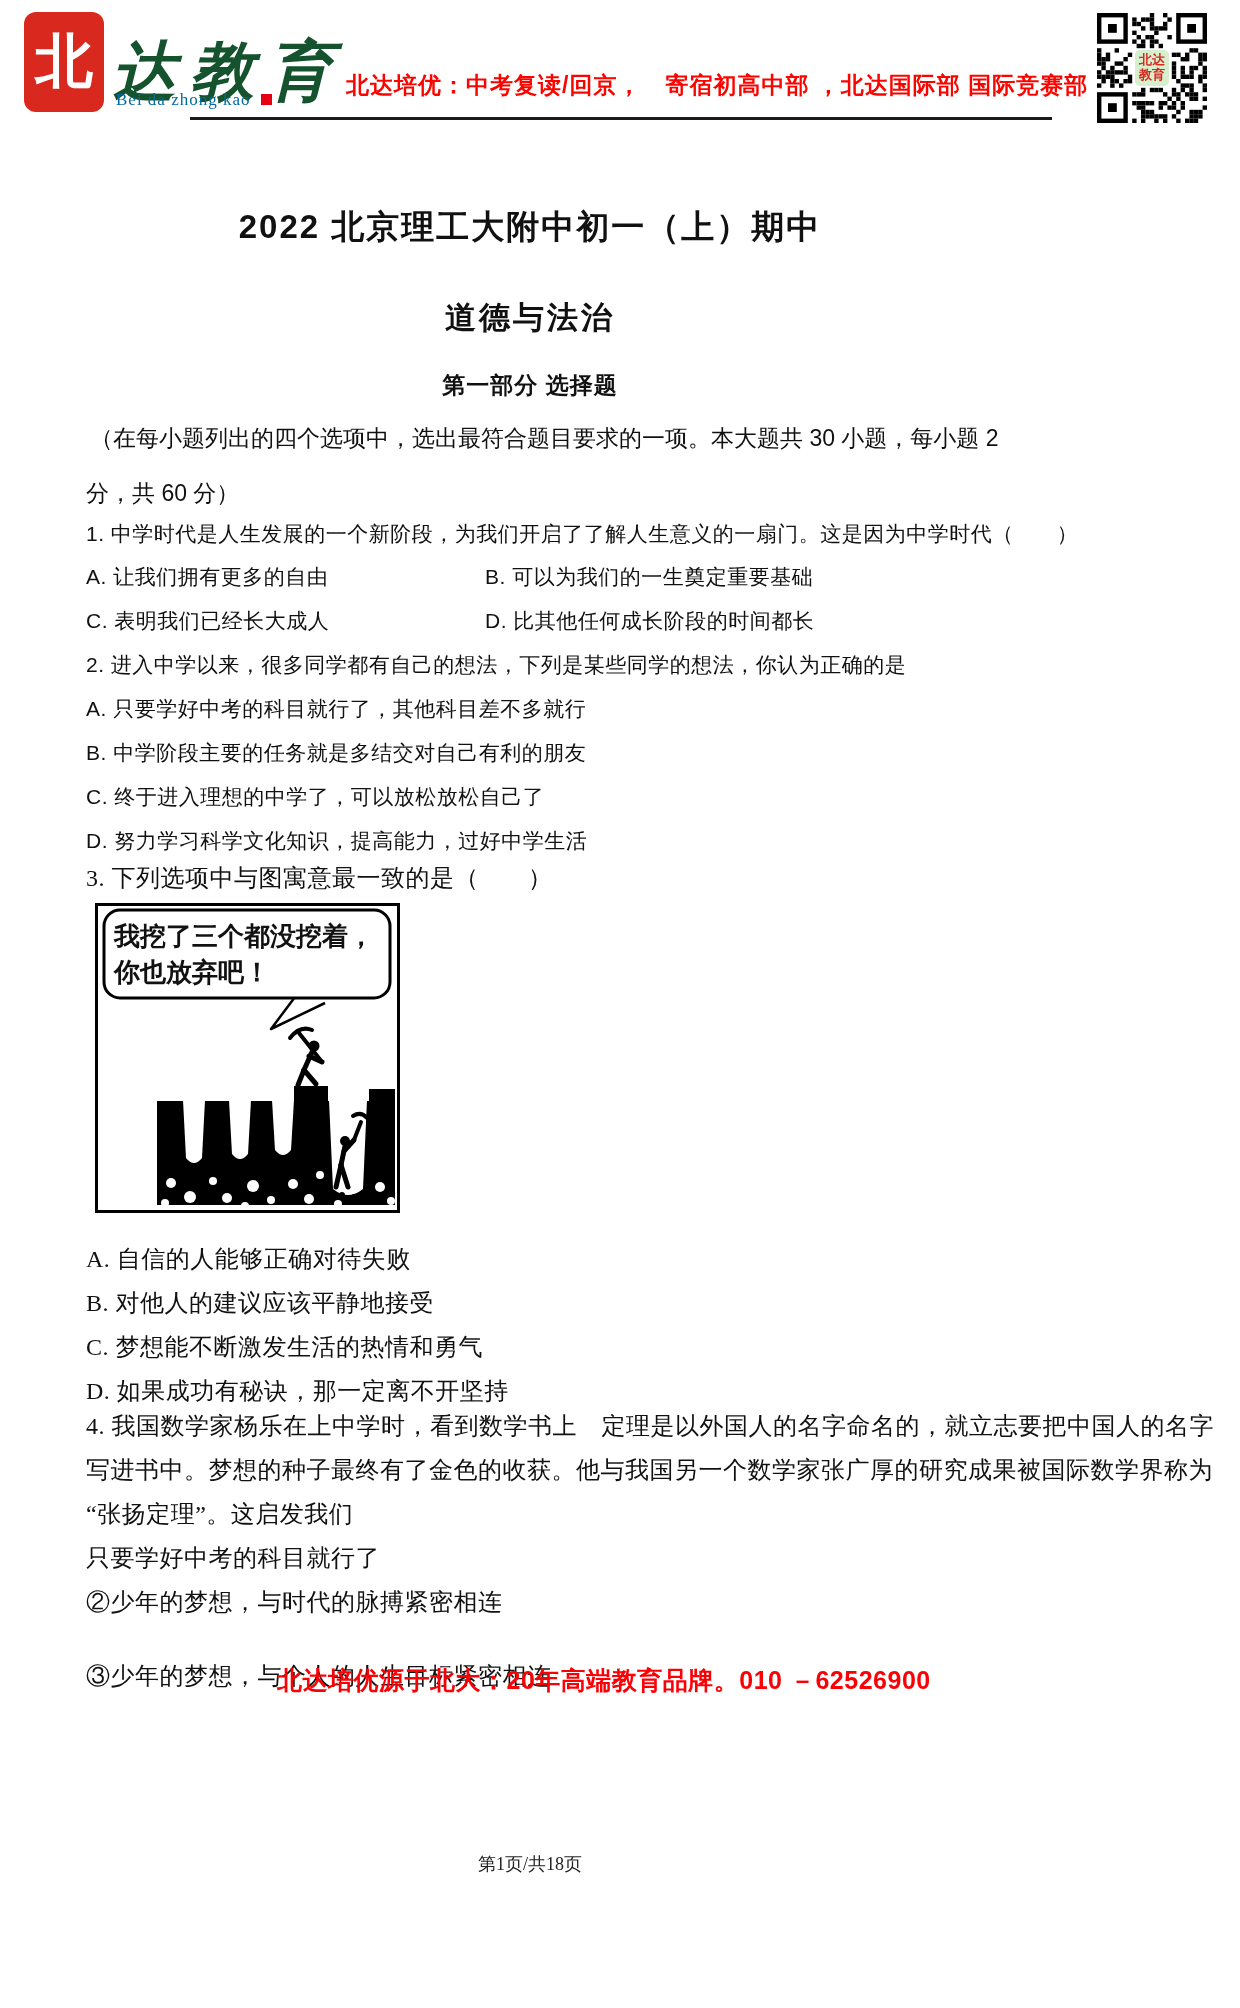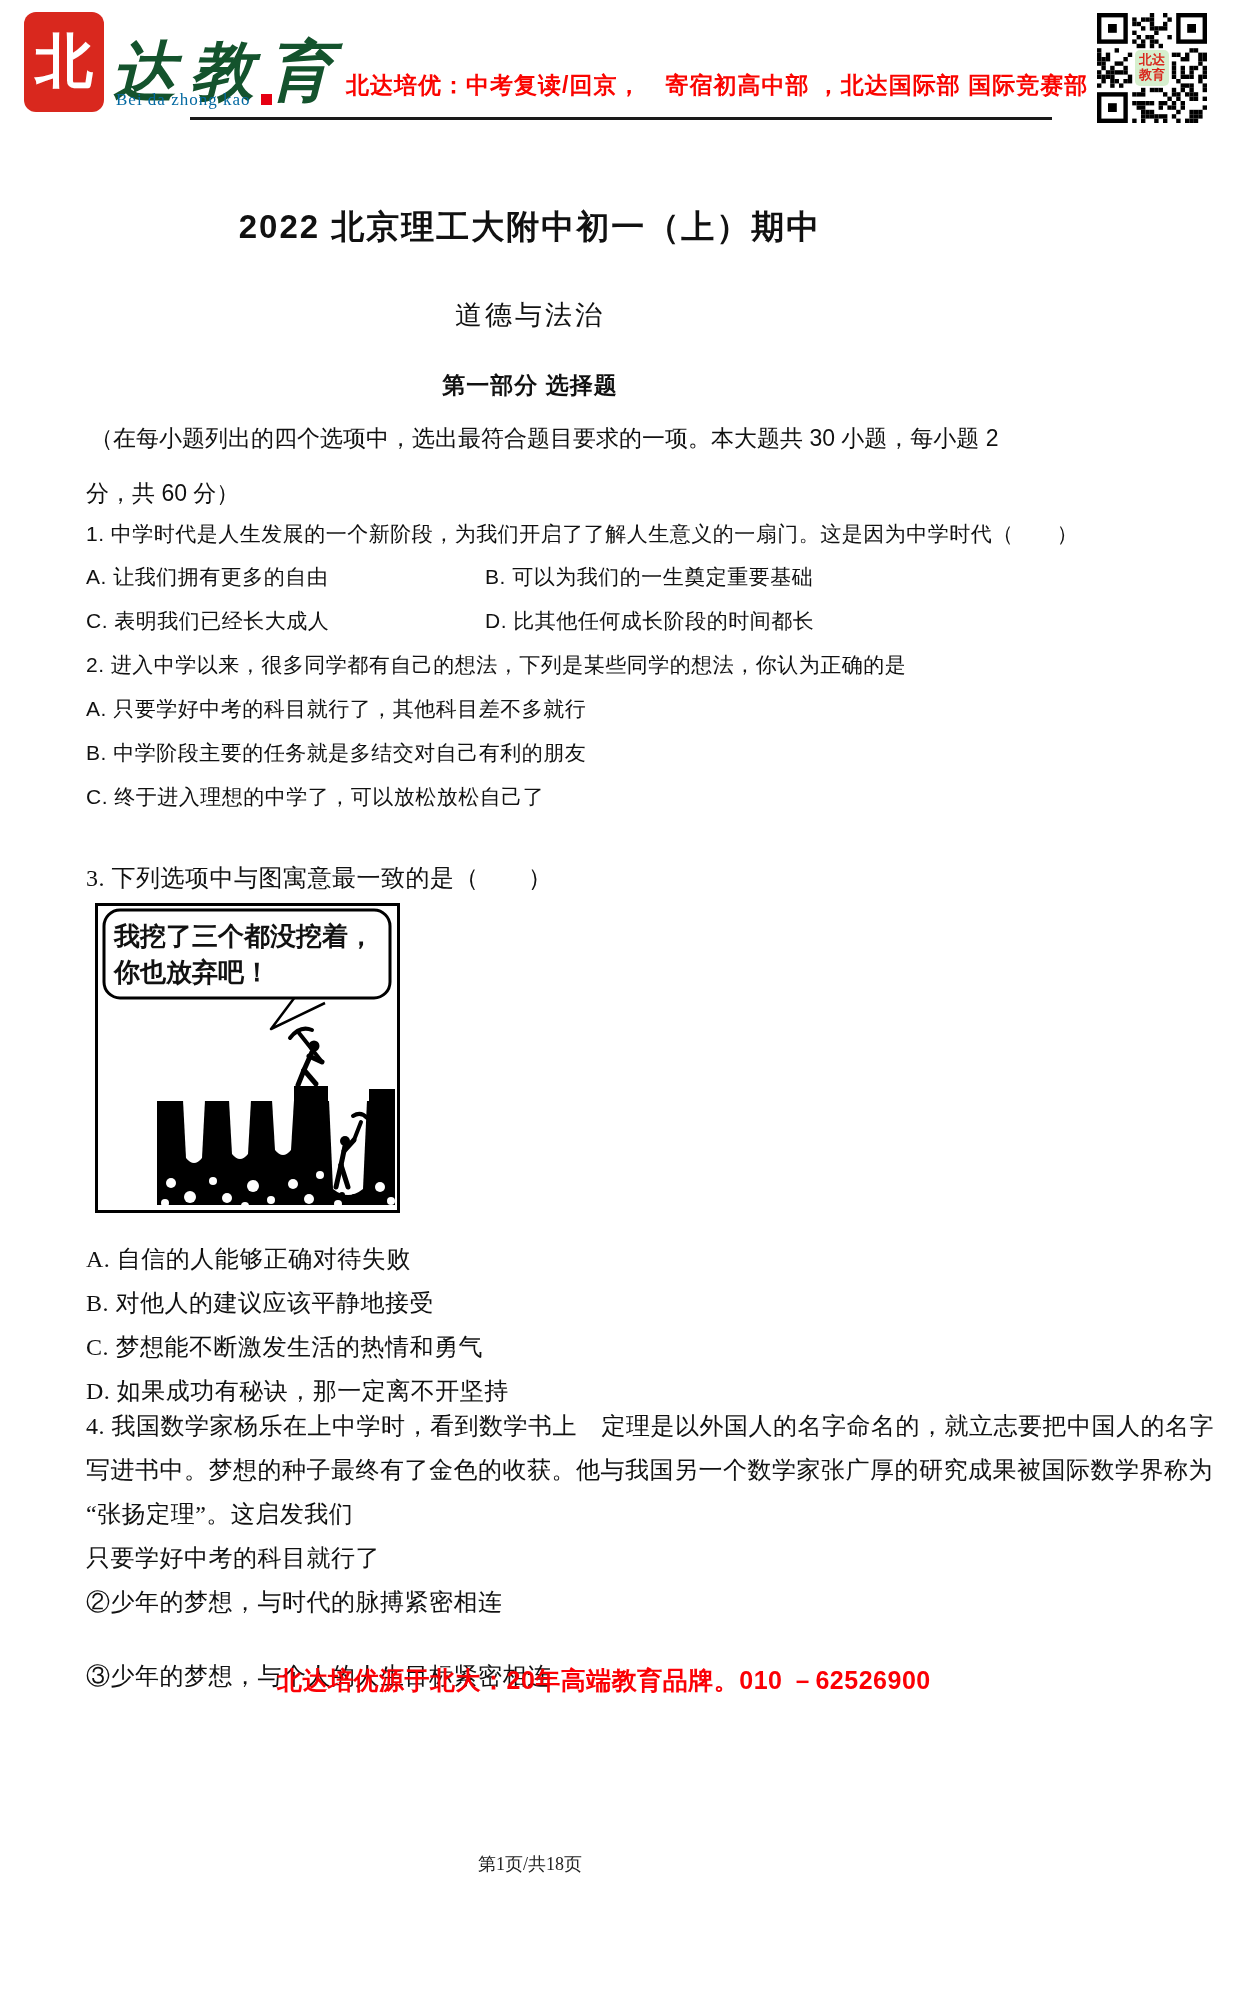--- a/index.html
+++ b/index.html
@@ -20,21 +20,21 @@
   .brand-name { position:absolute; left:112px; top:28px; font-size:64px; font-weight:bold; font-style:italic;
                 color:#14532d; letter-spacing:14px; font-family:"Liberation Serif",serif; }
   .brand-caption { position:absolute; left:116px; top:90px; font-size:17px; color:#0369a1;
                    font-family:"Liberation Serif",serif; letter-spacing:1px; }
   .brand-caption .sq { display:inline-block; width:11px; height:11px; background:#e60012; margin-left:10px; }
   .tagline { position:absolute; left:346px; top:70px; font-size:23px; font-weight:bold; color:#fa0400; letter-spacing:1px; }
   .head-rule { position:absolute; left:190px; top:117px; width:862px; height:3px; background:#1a1a1a; }
   .qr-box { position:absolute; left:1097px; top:13px; width:110px; height:110px; }
 
   .doc-title { top:205px; font-size:33px; font-weight:bold; letter-spacing:2px; }
-  .doc-subject { top:297px; font-size:27px; font-weight:normal; letter-spacing:3px; }
+  .doc-subject { top:297px; font-size:31px; font-weight:bold; letter-spacing:3px; }
   .doc-section { top:370px; font-size:23px; font-weight:bold; letter-spacing:1px; }
 
   .watermark { position:absolute; left:277px; top:1664px; font-size:25px; font-weight:bold; color:#fb0005;
                letter-spacing:0.5px; z-index:5; }
   .footer-text { top:1852px; font-size:18px; color:#222; }
 
   .cartoon { position:absolute; left:95px; top:903px; width:305px; height:310px; }
 </style>
 </head>
 <body>
@@ -247,20 +247,21 @@
   <div class="abs f-hei t-stem-hei" style="left:86px; top:520px;">1. 中学时代是人生发展的一个新阶段，为我们开启了了解人生意义的一扇门。这是因为中学时代（　　）</div>
   <div class="abs f-hei t-stem-hei" style="left:86px;  top:563px;">A. 让我们拥有更多的自由</div>
   <div class="abs f-hei t-stem-hei" style="left:485px; top:563px;">B. 可以为我们的一生奠定重要基础</div>
   <div class="abs f-hei t-stem-hei" style="left:86px;  top:607px;">C. 表明我们已经长大成人</div>
   <div class="abs f-hei t-stem-hei" style="left:485px; top:607px;">D. 比其他任何成长阶段的时间都长</div>
 
   <div class="abs f-hei t-stem-hei" style="left:86px; top:651px;">2. 进入中学以来，很多同学都有自己的想法，下列是某些同学的想法，你认为正确的是</div>
   <div class="abs f-hei t-stem-hei" style="left:86px; top:695px;">A. 只要学好中考的科目就行了，其他科目差不多就行</div>
   <div class="abs f-hei t-stem-hei" style="left:86px; top:739px;">B. 中学阶段主要的任务就是多结交对自己有利的朋友</div>
   <div class="abs f-hei t-stem-hei" style="left:86px; top:783px;">C. 终于进入理想的中学了，可以放松放松自己了</div>
+  <div class="abs f-hei t-stem-hei" style="left:86px; top:827px;">D. 努力学习科学文化知识，提高能力，过好中学生活</div>
 
   <div class="abs f-song t-stem-song" style="left:86px; top:862px;">3. 下列选项中与图寓意最一致的是（　　）</div>
 
   <div class="cartoon">
     <svg viewBox="0 0 305 310" width="305" height="310">
       <rect x="1.5" y="1.5" width="302" height="307" fill="#ffffff" stroke="#000" stroke-width="3"></rect>
 
       <g>
         <path d="M200,94 L176,126 L230,100" fill="#ffffff" stroke="#000" stroke-width="2.5" stroke-linejoin="round"></path>
         <rect x="9" y="7" width="286" height="88" rx="16" fill="#ffffff" stroke="#000" stroke-width="3"></rect>

